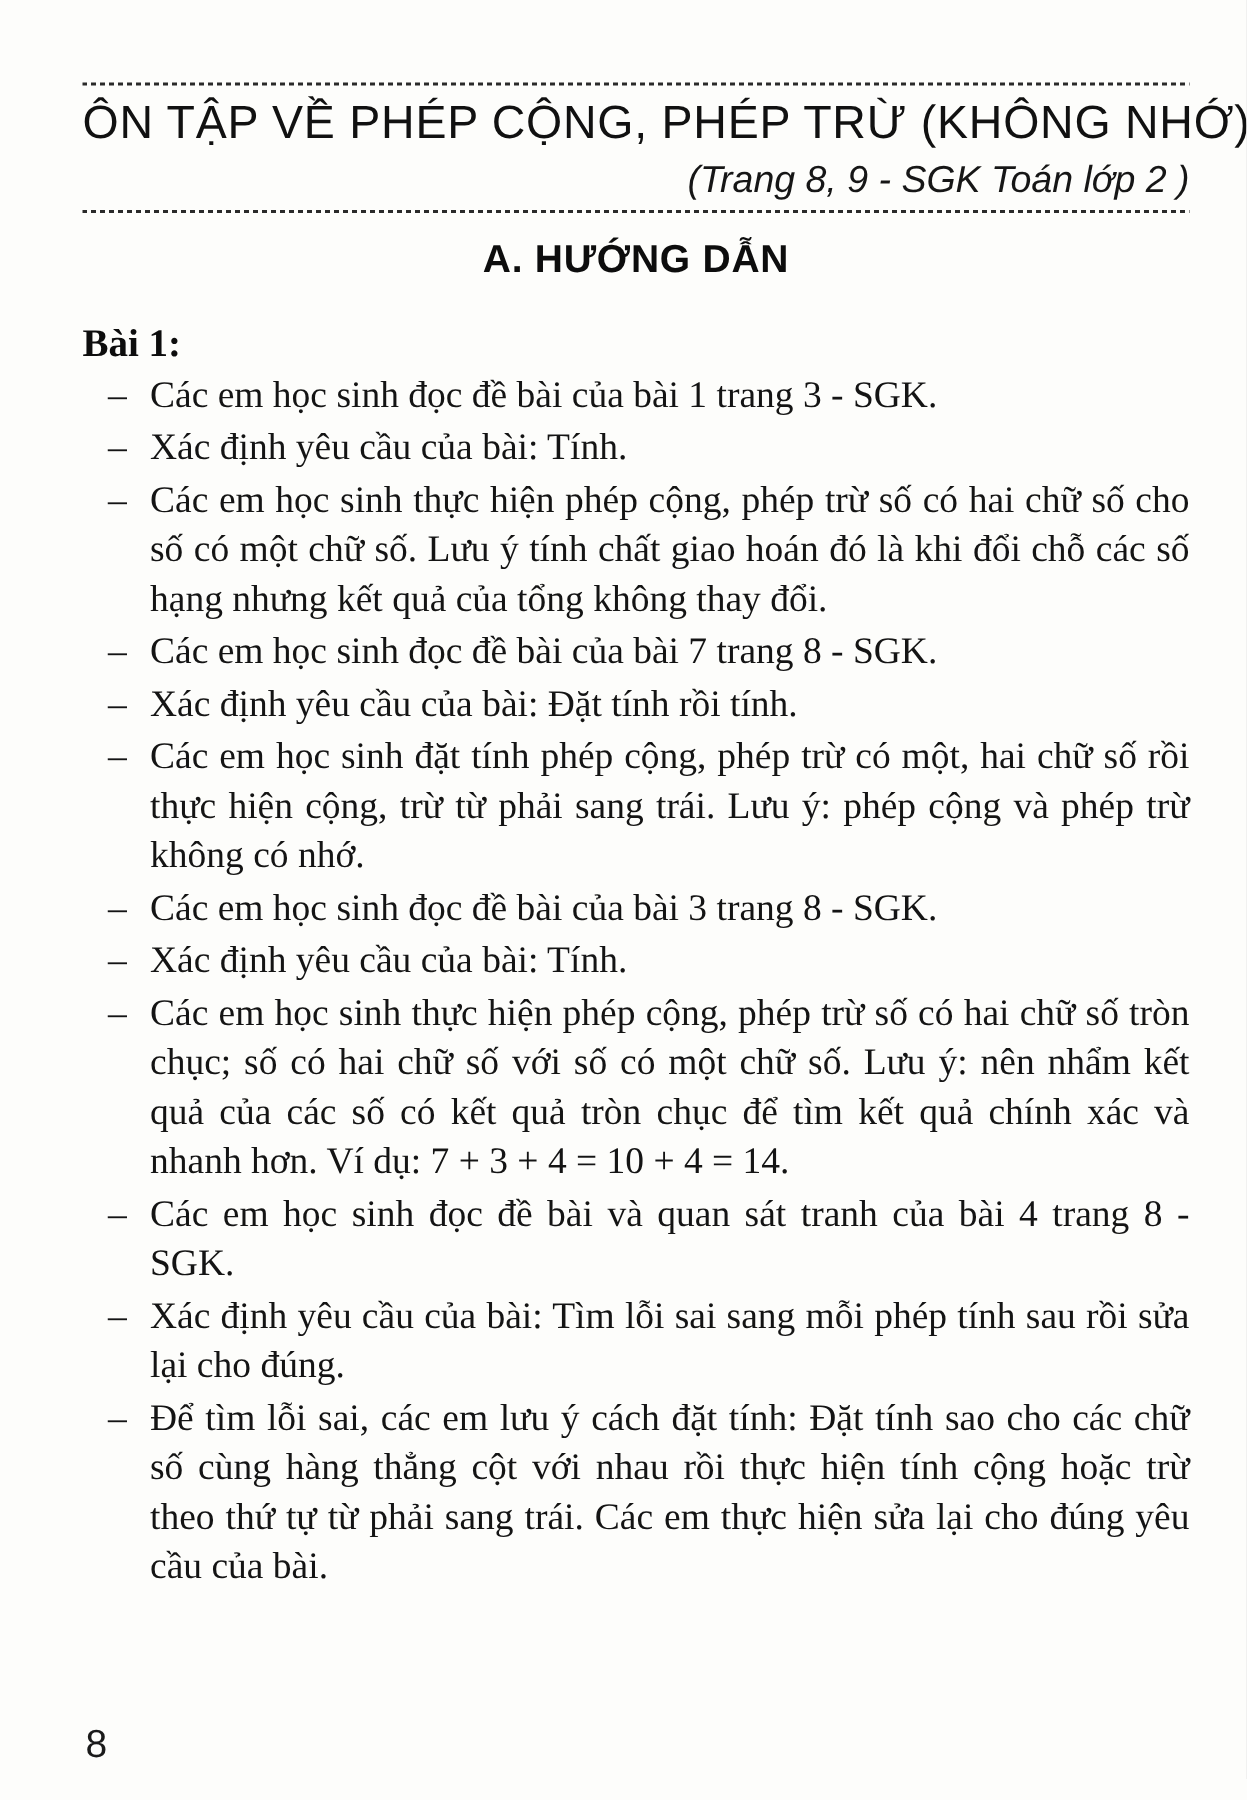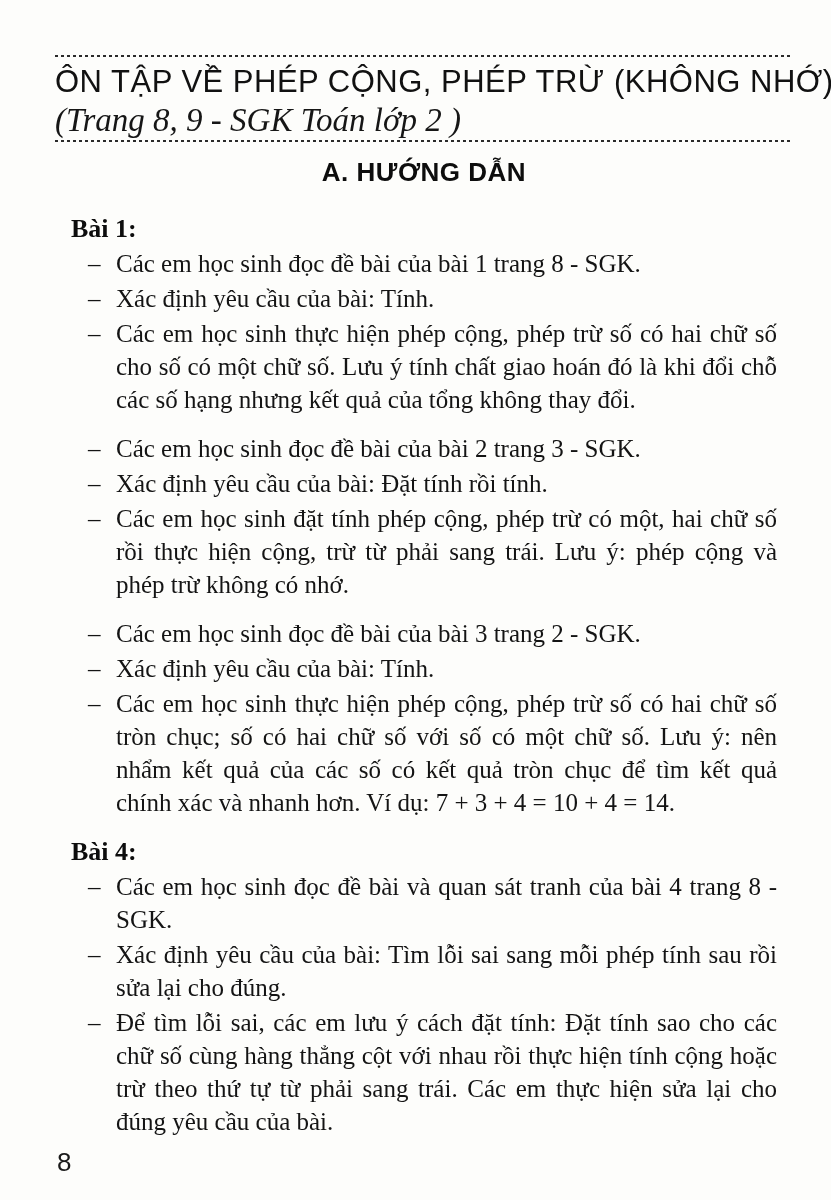--- a/index.html
+++ b/index.html
@@ -29,39 +29,39 @@
   .title-line {
     font-family: "Liberation Sans", sans-serif;
     font-size: 31px;
     line-height: 42px;
     text-align: center;
     letter-spacing: 0.5px;
     color: #111;
     white-space: nowrap;
   }
   .subtitle {
-    font-family: Liberation Serif, serif;
+    font-family: Liberation Sans, sans-serif;
     font-style: italic;
-    font-size: 33px;
+    font-size: 25px;
     line-height: 30px;
-    text-align: left;
+    text-align: right;
     color: #161616;
     margin-top: 2px;
   }
   .section-heading {
     font-family: "Liberation Sans", sans-serif;
     font-weight: bold;
     font-size: 26px;
     line-height: 32px;
     text-align: center;
     letter-spacing: 0.5px;
     margin: 14px 0 24px 0;
     color: #0d0d0d;
   }
-  .exercise { margin: 16px; }
+  .exercise { margin: 0; }
   .exercise-heading {
     font-weight: bold;
     font-size: 26px;
     line-height: 33px;
     margin: 3px 0 1px 0;
     color: #0d0d0d;
   }
   .bullet {
     display: flex;
     align-items: flex-start;
@@ -98,64 +98,63 @@
     <div class="subtitle">(Trang 8, 9 - SGK Toán lớp 2 )</div>
 
     <div class="rule rule-bottom"></div>
 
     <div class="section-heading">A. HƯỚNG DẪN</div>
 
     <section class="exercise">
       <div class="exercise-heading">Bài 1:</div>
       <div class="bullet">
         <span class="marker">–</span>
-        <span class="bullet-text">Các em học sinh đọc đề bài của bài 1 trang 8 - SGK.</span>
+        <span class="bullet-text">Các em học sinh đọc đề bài của bài 1 trang 3 - SGK.</span>
       </div>
       <div class="bullet">
         <span class="marker">–</span>
         <span class="bullet-text">Xác định yêu cầu của bài: Tính.</span>
       </div>
       <div class="bullet">
         <span class="marker">–</span>
         <span class="bullet-text">Các em học sinh thực hiện phép cộng, phép trừ số có hai chữ số cho số có một chữ số. Lưu ý tính chất giao hoán đó là khi đổi chỗ các số hạng nhưng kết quả của tổng không thay đổi.</span>
       </div>
     </section>
 
     <section class="exercise">
       <div class="bullet">
         <span class="marker">–</span>
-        <span class="bullet-text">Các em học sinh đọc đề bài của bài 2 trang 3 - SGK.</span>
+        <span class="bullet-text">Các em học sinh đọc đề bài của bài 7 trang 8 - SGK.</span>
       </div>
       <div class="bullet">
         <span class="marker">–</span>
         <span class="bullet-text">Xác định yêu cầu của bài: Đặt tính rồi tính.</span>
       </div>
       <div class="bullet">
         <span class="marker">–</span>
         <span class="bullet-text">Các em học sinh đặt tính phép cộng, phép trừ có một, hai chữ số rồi thực hiện cộng, trừ từ phải sang trái. Lưu ý: phép cộng và phép trừ không có nhớ.</span>
       </div>
     </section>
 
     <section class="exercise">
       <div class="bullet">
         <span class="marker">–</span>
-        <span class="bullet-text">Các em học sinh đọc đề bài của bài 3 trang 2 - SGK.</span>
+        <span class="bullet-text">Các em học sinh đọc đề bài của bài 3 trang 8 - SGK.</span>
       </div>
       <div class="bullet">
         <span class="marker">–</span>
         <span class="bullet-text">Xác định yêu cầu của bài: Tính.</span>
       </div>
       <div class="bullet">
         <span class="marker">–</span>
         <span class="bullet-text">Các em học sinh thực hiện phép cộng, phép trừ số có hai chữ số tròn chục; số có hai chữ số với số có một chữ số. Lưu ý: nên nhẩm kết quả của các số có kết quả tròn chục để tìm kết quả chính xác và nhanh hơn. Ví dụ: 7 + 3 + 4 = 10 + 4 = 14.</span>
       </div>
     </section>
 
     <section class="exercise">
-      <div class="exercise-heading">Bài 4:</div>
       <div class="bullet">
         <span class="marker">–</span>
         <span class="bullet-text">Các em học sinh đọc đề bài và quan sát tranh của bài 4 trang 8 - SGK.</span>
       </div>
       <div class="bullet">
         <span class="marker">–</span>
         <span class="bullet-text">Xác định yêu cầu của bài: Tìm lỗi sai sang mỗi phép tính sau rồi sửa lại cho đúng.</span>
       </div>
       <div class="bullet">
         <span class="marker">–</span>

